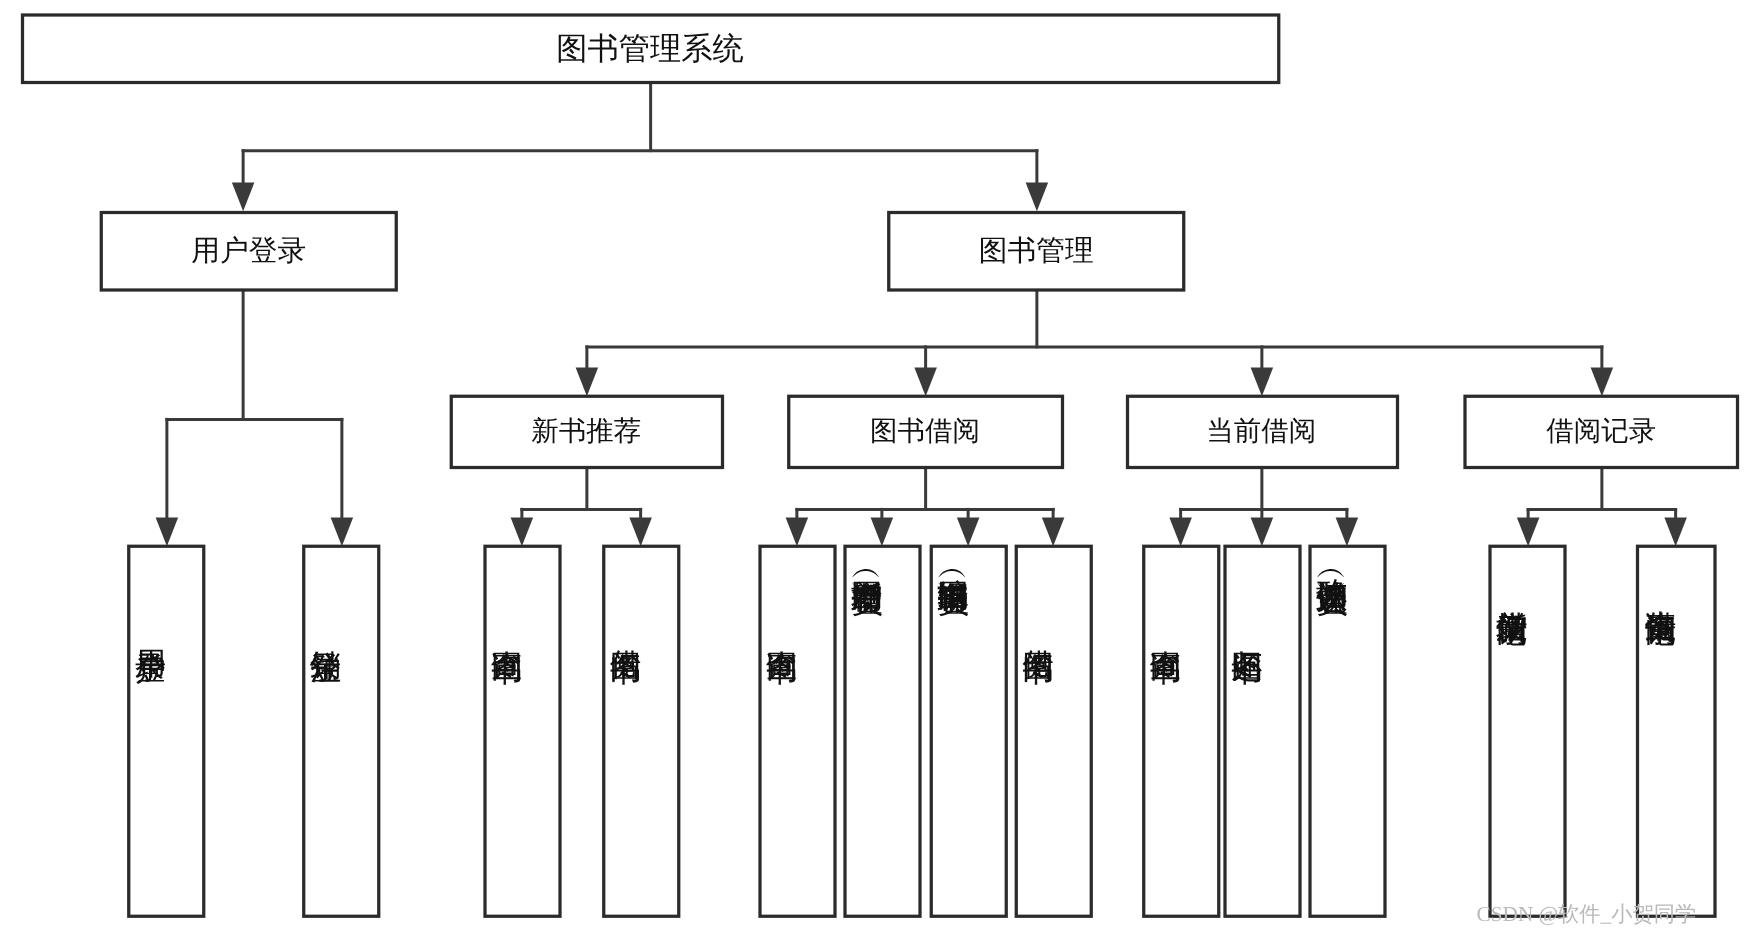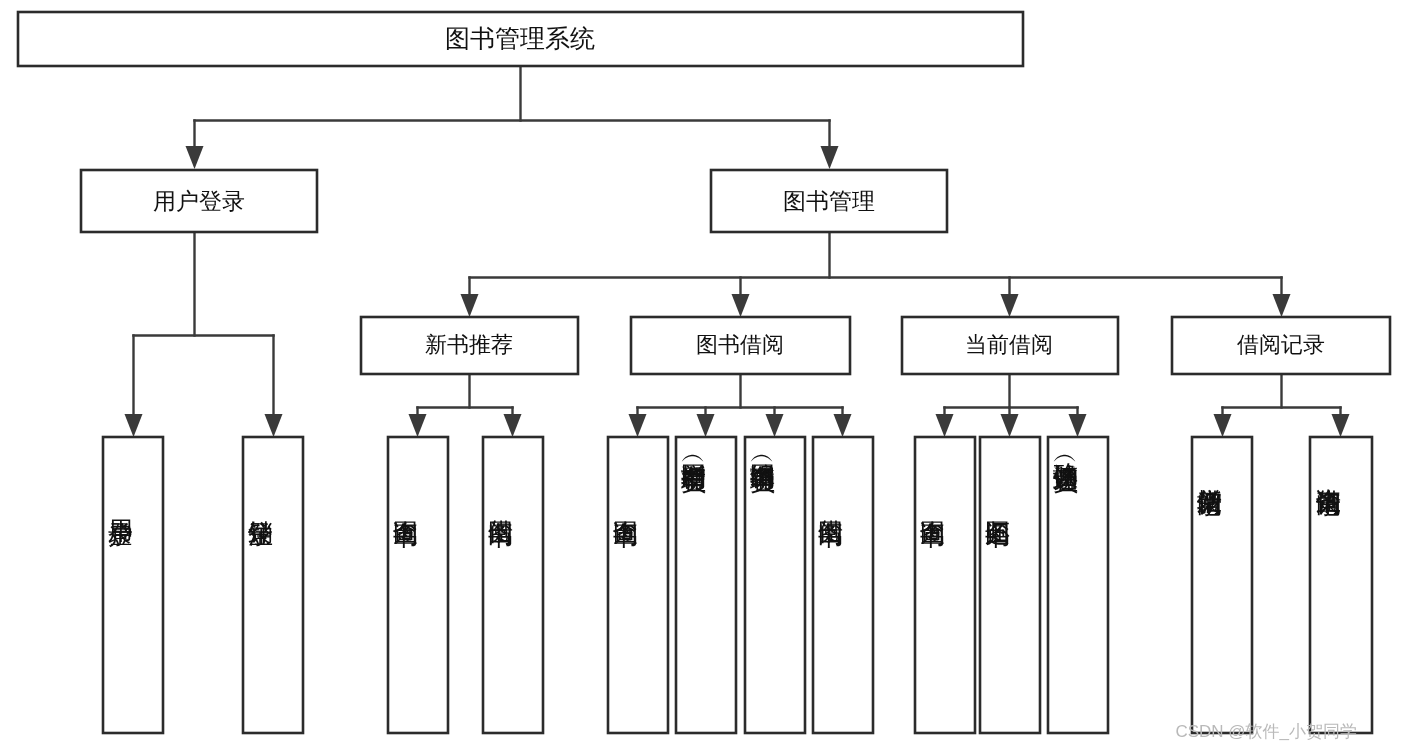--- a/index.html
+++ b/index.html
@@ -61,21 +61,21 @@
     writing-mode: vertical-rl;
     text-orientation: upright;
     white-space: nowrap;
     letter-spacing: 1px;
     pointer-events: none;
   }
   .watermark {
     position: absolute;
     right: 8px;
     bottom: 4px;
-    font-family: Liberation Sans, sans-serif;
+    font-family: Liberation Serif, serif;
     font-size: 17px;
     color: #b9b9b9;
     white-space: nowrap;
   }
 </style>
 </head>
 <body>
 
 <div id="diagram-root">
 

